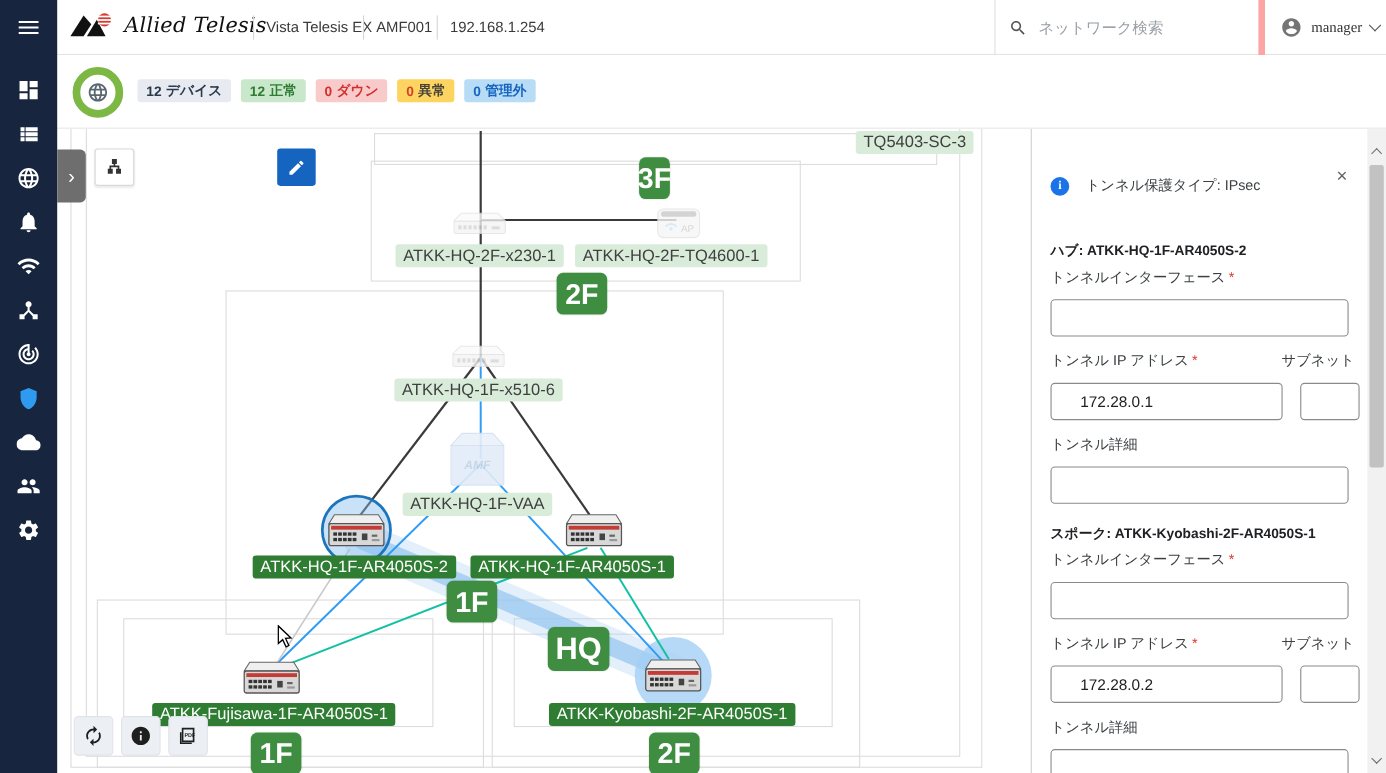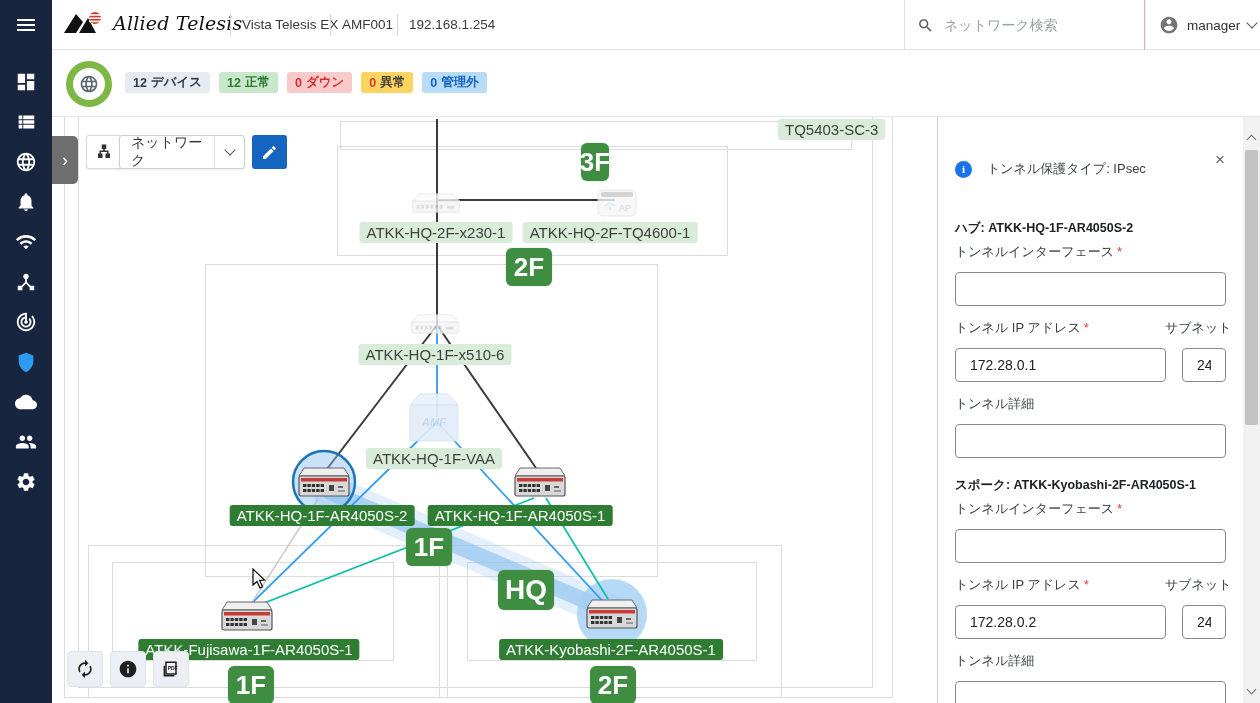--- a/index.html
+++ b/index.html
@@ -18,21 +18,21 @@
   
   .topbar { position:absolute; left:52px; top:0; width:1208px; height:50px; background:#fff; border-bottom:1px solid #e4e4e4; z-index:30; }
   .brand { position:absolute; left:10px; top:9px; display:flex; align-items:center; gap:7px; }
   .brand-text { font-family:"DejaVu Serif","Liberation Serif",serif; font-style:italic; font-size:19px; color:#101010; letter-spacing:0.2px; }
   .tb-sep { position:absolute; top:14px; width:1px; height:22px; background:#d5d5d5; }
   .tb-txt { position:absolute; top:17px; font-size:13.5px; color:#3a3a3a; white-space:nowrap; }
   .search-wrap { position:absolute; left:852px; top:0; width:240px; height:50px; display:flex; align-items:center; gap:10px; padding-left:12px; border-left:1px solid #e0e0e0; }
   .search-wrap svg { width:17px; height:17px; fill:#555; flex:none; }
   .search-input { border:none; outline:none; font-size:14px; color:#333; width:180px; background:transparent; }
   .search-input::placeholder { color:#9aa0a6; }
-  .user-wrap { position:absolute; left:1092px; top:0; width:116px; height:50px; display:flex; align-items:center; gap:8px; padding-left:14px; border-left:1px solid #fca5a5; cursor:pointer; }
+  .user-wrap { position:absolute; left:1092px; top:0; width:116px; height:50px; display:flex; align-items:center; gap:8px; padding-left:14px; border-left:6px solid #fca5a5; cursor:pointer;font-family:Liberation Serif, serif; }
   .user-wrap svg { width:20px; height:20px; fill:#757575; }
   .user-name { font-size:13.5px; color:#333; }
   .chev { width:8px; height:8px; border-right:1.6px solid #555; border-bottom:1.6px solid #555; transform:rotate(45deg); margin-top:-4px; }
 
   
   .statusbar { position:absolute; left:52px; top:50px; width:1208px; height:67px; background:#fff; border-bottom:1px solid #e6e6e6; z-index:25; }
   .net-ring { position:absolute; left:14px; top:11px; width:46px; height:46px; border:7px solid #7cb843; border-radius:50%; display:flex; align-items:center; justify-content:center; background:#fff; }
   .net-ring svg { width:20px; height:20px; fill:#5b6770; }
   .badges { position:absolute; left:73px; top:22px; display:flex; gap:9px;justify-content:center; }
   .badge { height:21px; border-radius:3px; padding:0 8px; display:flex; align-items:center; gap:4px; font-size:12.5px; font-weight:bold; white-space:nowrap; }
@@ -66,21 +66,21 @@
   
   .panel { position:absolute; left:937px; top:117px; width:306px; height:586px; background:#fff; border-left:1px solid #cfcfcf; z-index:20; padding:13px 17px 0 17px; }
   .panel-title { font-size:15px; color:#202124; }
   .close-btn { position:absolute; right:18px; top:34px; font-size:17px; color:#5f6368; cursor:pointer; line-height:1; }
   .info-row { margin-top:30px; display:flex; align-items:center; gap:15px; }
   .info-ic { width:17px; height:17px; border-radius:50%; background:#1a73e8; color:#fff; font-size:11px; font-weight:bold; font-family:"Liberation Serif",serif; display:flex; align-items:center; justify-content:center; flex:none; }
   .info-txt { font-size:13px; color:#3c4043; }
   .sec-head { font-size:12.5px; font-weight:bold; color:#202124; }
   .f-label { font-size:13px; color:#3c4043; margin-top:6px; }
   .req { color:#e53935; margin-left:3px; }
-  .f-input { width:100%; height:34px; border:1px solid #8a8a8a; border-radius:4px; font-size:14px; color:#202124; padding:0 14px; margin-top:11px; background:#fff; outline:none; }
+  .f-input { width:100%; height:34px; border:1px solid #8a8a8a; border-radius:4px; font-size:14px; color:#202124; padding:0 26px; margin-top:11px; background:#fff; outline:none; }
   .row2 { display:flex; gap:16px; align-items:flex-end; }
   .row2 .col-ip { flex:1; }
   .col-sub { width:44px; flex:none; }
   .col-sub .f-label { white-space:nowrap; margin-left:-17px; }
   .hub-sec { margin-top:42px; } .spoke-sec { margin-top:19px; }
 
   
   .scrollbar { position:absolute; right:0; top:117px; width:17px; height:586px; background:#f1f1f1; z-index:30; }
   .sb-arrow { position:absolute; left:0; width:17px; height:17px; display:flex; align-items:center; justify-content:center; color:#707070; cursor:pointer; }
   .sb-arrow .c { width:7px; height:7px; border-right:1.8px solid #707070; border-bottom:1.8px solid #707070; }
@@ -342,26 +342,20 @@
     <div class="zone" style="left:474px;top:453px;width:56px;height:40px;font-size:28px">HQ</div>
     <div class="zone" style="left:199px;top:549px;width:46px;height:38px;font-size:26px">1F</div>
     <div class="zone" style="left:561px;top:549px;width:46px;height:38px;font-size:26px">2F</div>
 
     <div class="expand-tab">›</div>
     <div class="mbtn" style="left:34px;top:18px;width:36px;height:34px">
       <svg viewBox="0 0 24 24">
           <path d="M9 2h6v6h-2v2h5v4h2v6h-6v-6h2v-2H8v2h2v6H4v-6h2v-4h5V8H9V2z"></path>
         </svg>
     </div>
-    <div class="layer-select">
-      <span class="val">ネットワーク</span>
-      <span class="dd">
-          <span class="chev"></span>
-        </span>
-    </div>
     <button class="edit-btn">
       <svg viewBox="0 0 24 24">
           <path d="M3 17.25V21h3.75L17.81 9.94l-3.75-3.75L3 17.25zM20.71 7.04a1 1 0 000-1.41l-2.34-2.34a1 1 0 00-1.41 0l-1.83 1.83 3.75 3.75 1.83-1.83z"></path>
         </svg>
     </button>
 
     <div class="map-actions">
       <div class="act-btn">
         <svg viewBox="0 0 24 24">
             <path d="M12 6v3l4-4-4-4v3c-4.42 0-8 3.58-8 8 0 1.57.46 3.03 1.24 4.26L6.7 14.8c-.45-.83-.7-1.79-.7-2.8 0-3.31 2.69-6 6-6zm6.76 1.74L17.3 9.2c.44.84.7 1.79.7 2.8 0 3.31-2.69 6-6 6v-3l-4 4 4 4v-3c4.42 0 8-3.58 8-8 0-1.57-.46-3.03-1.24-4.26z"></path>

